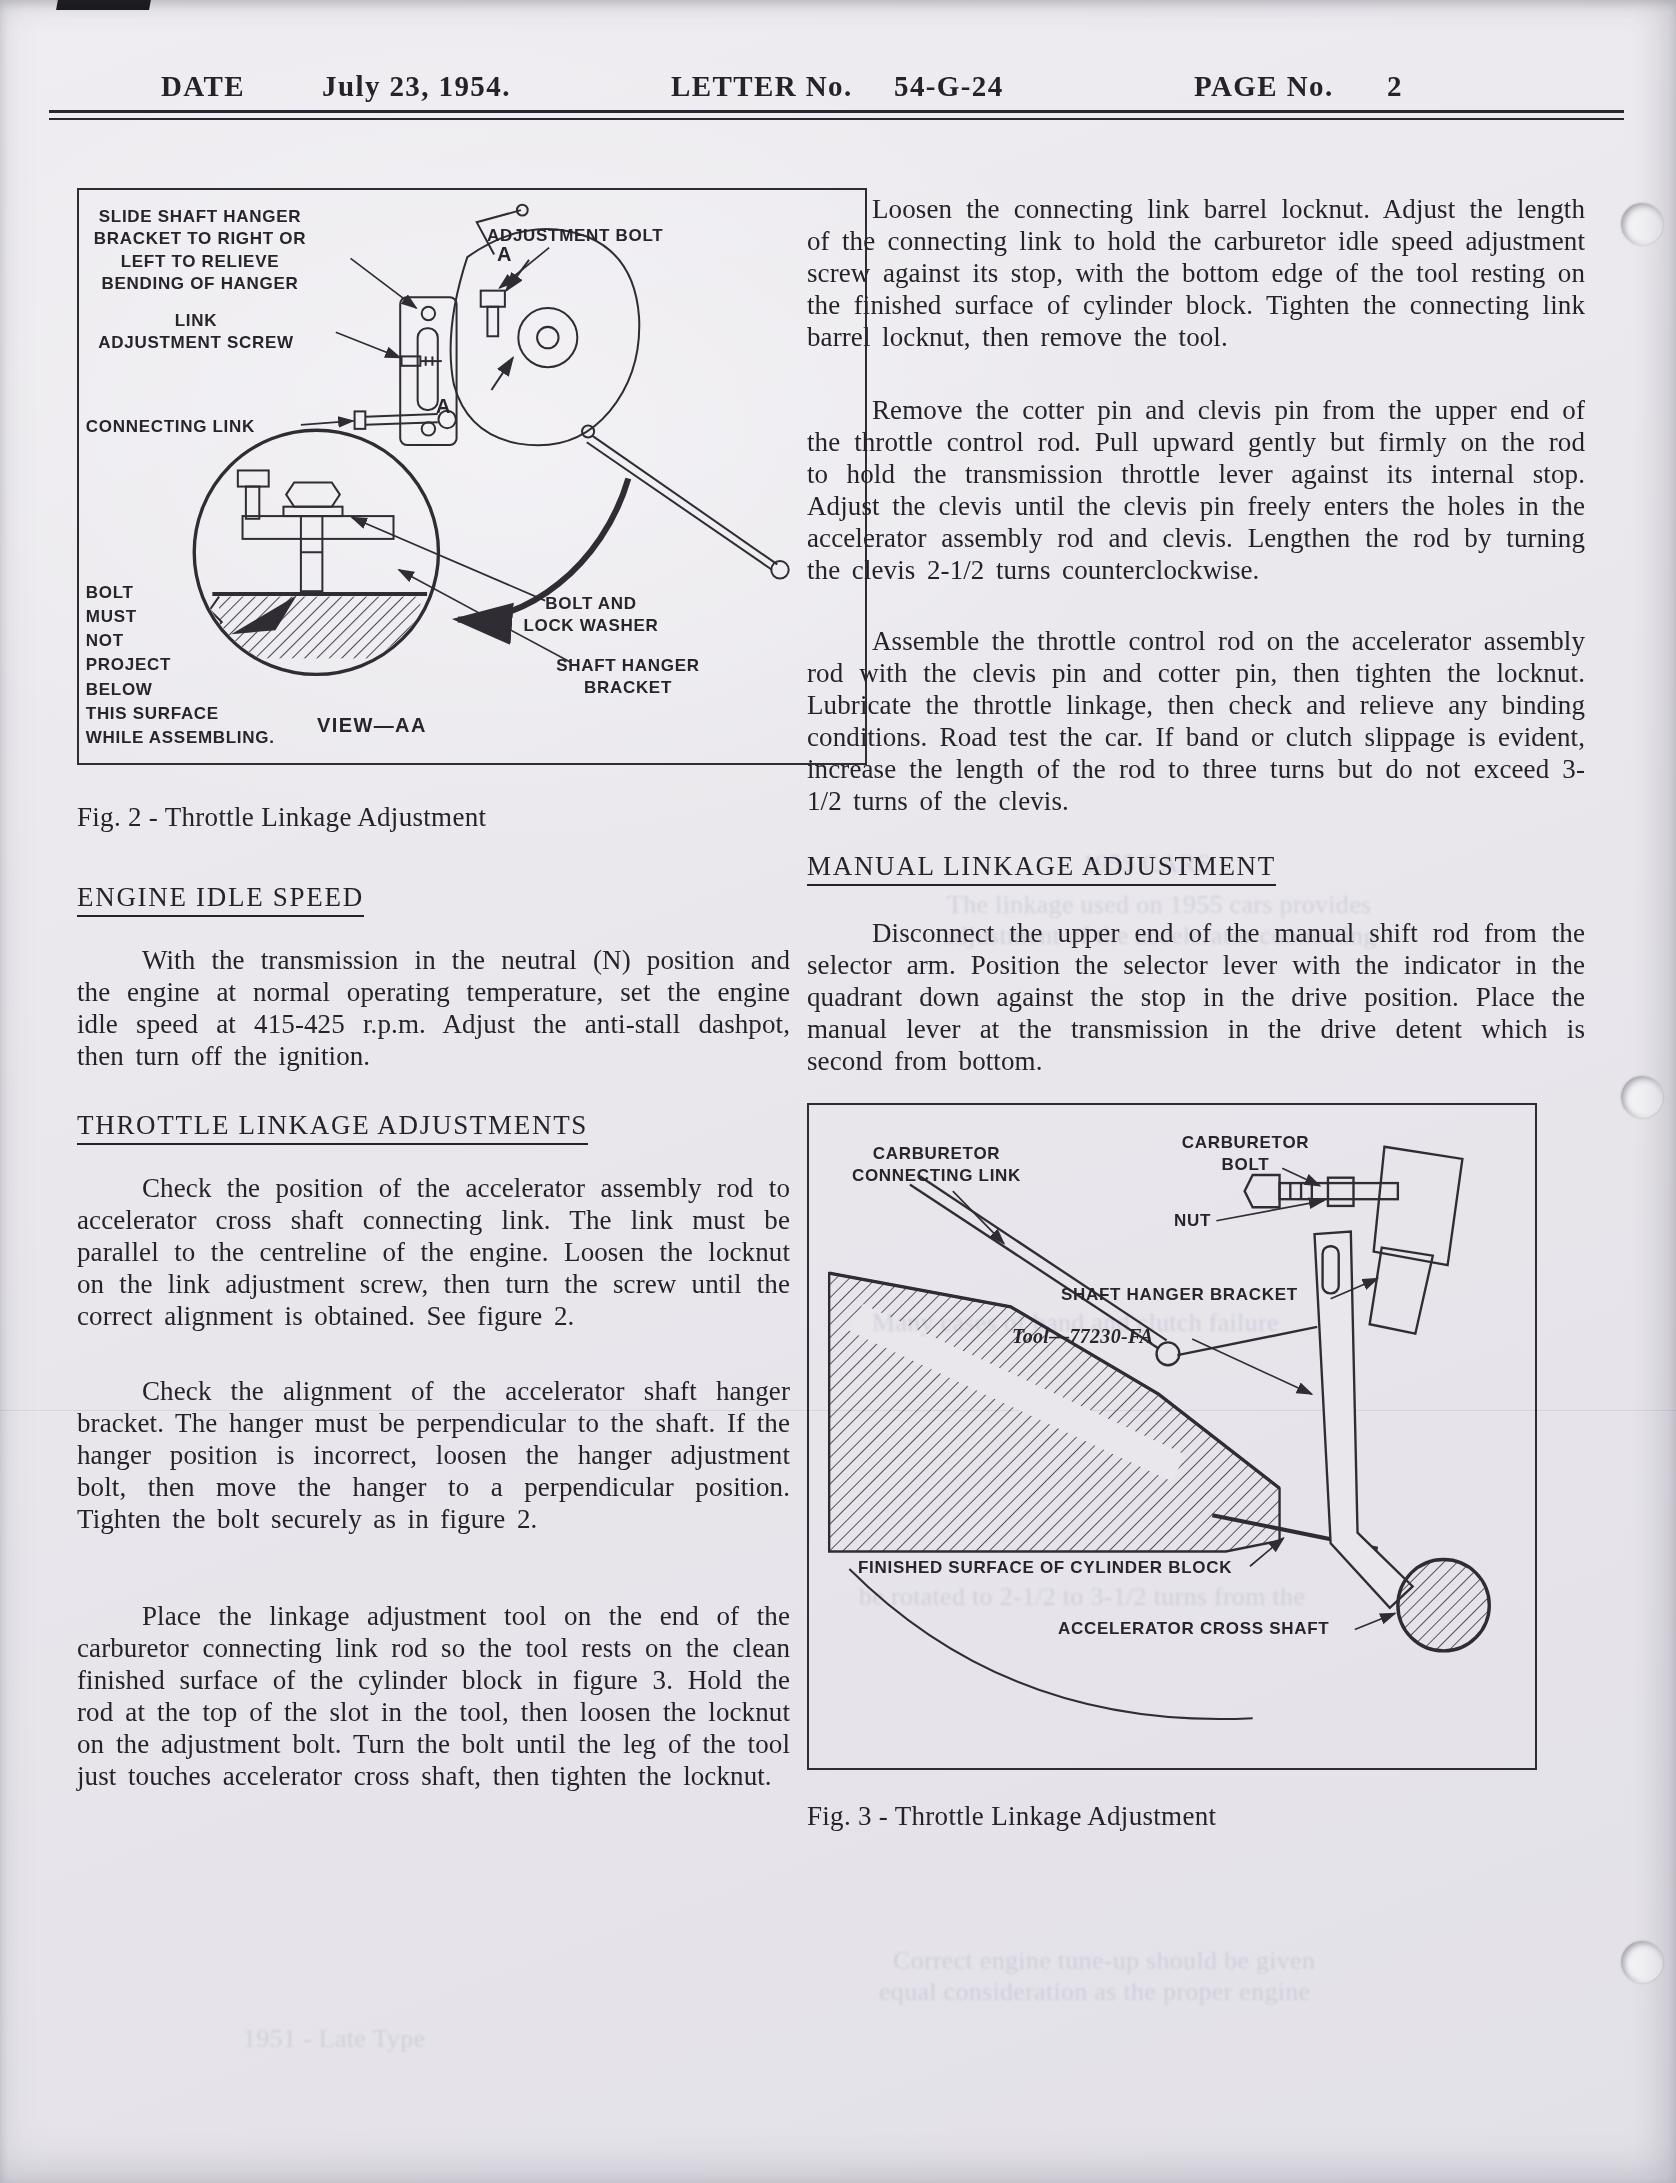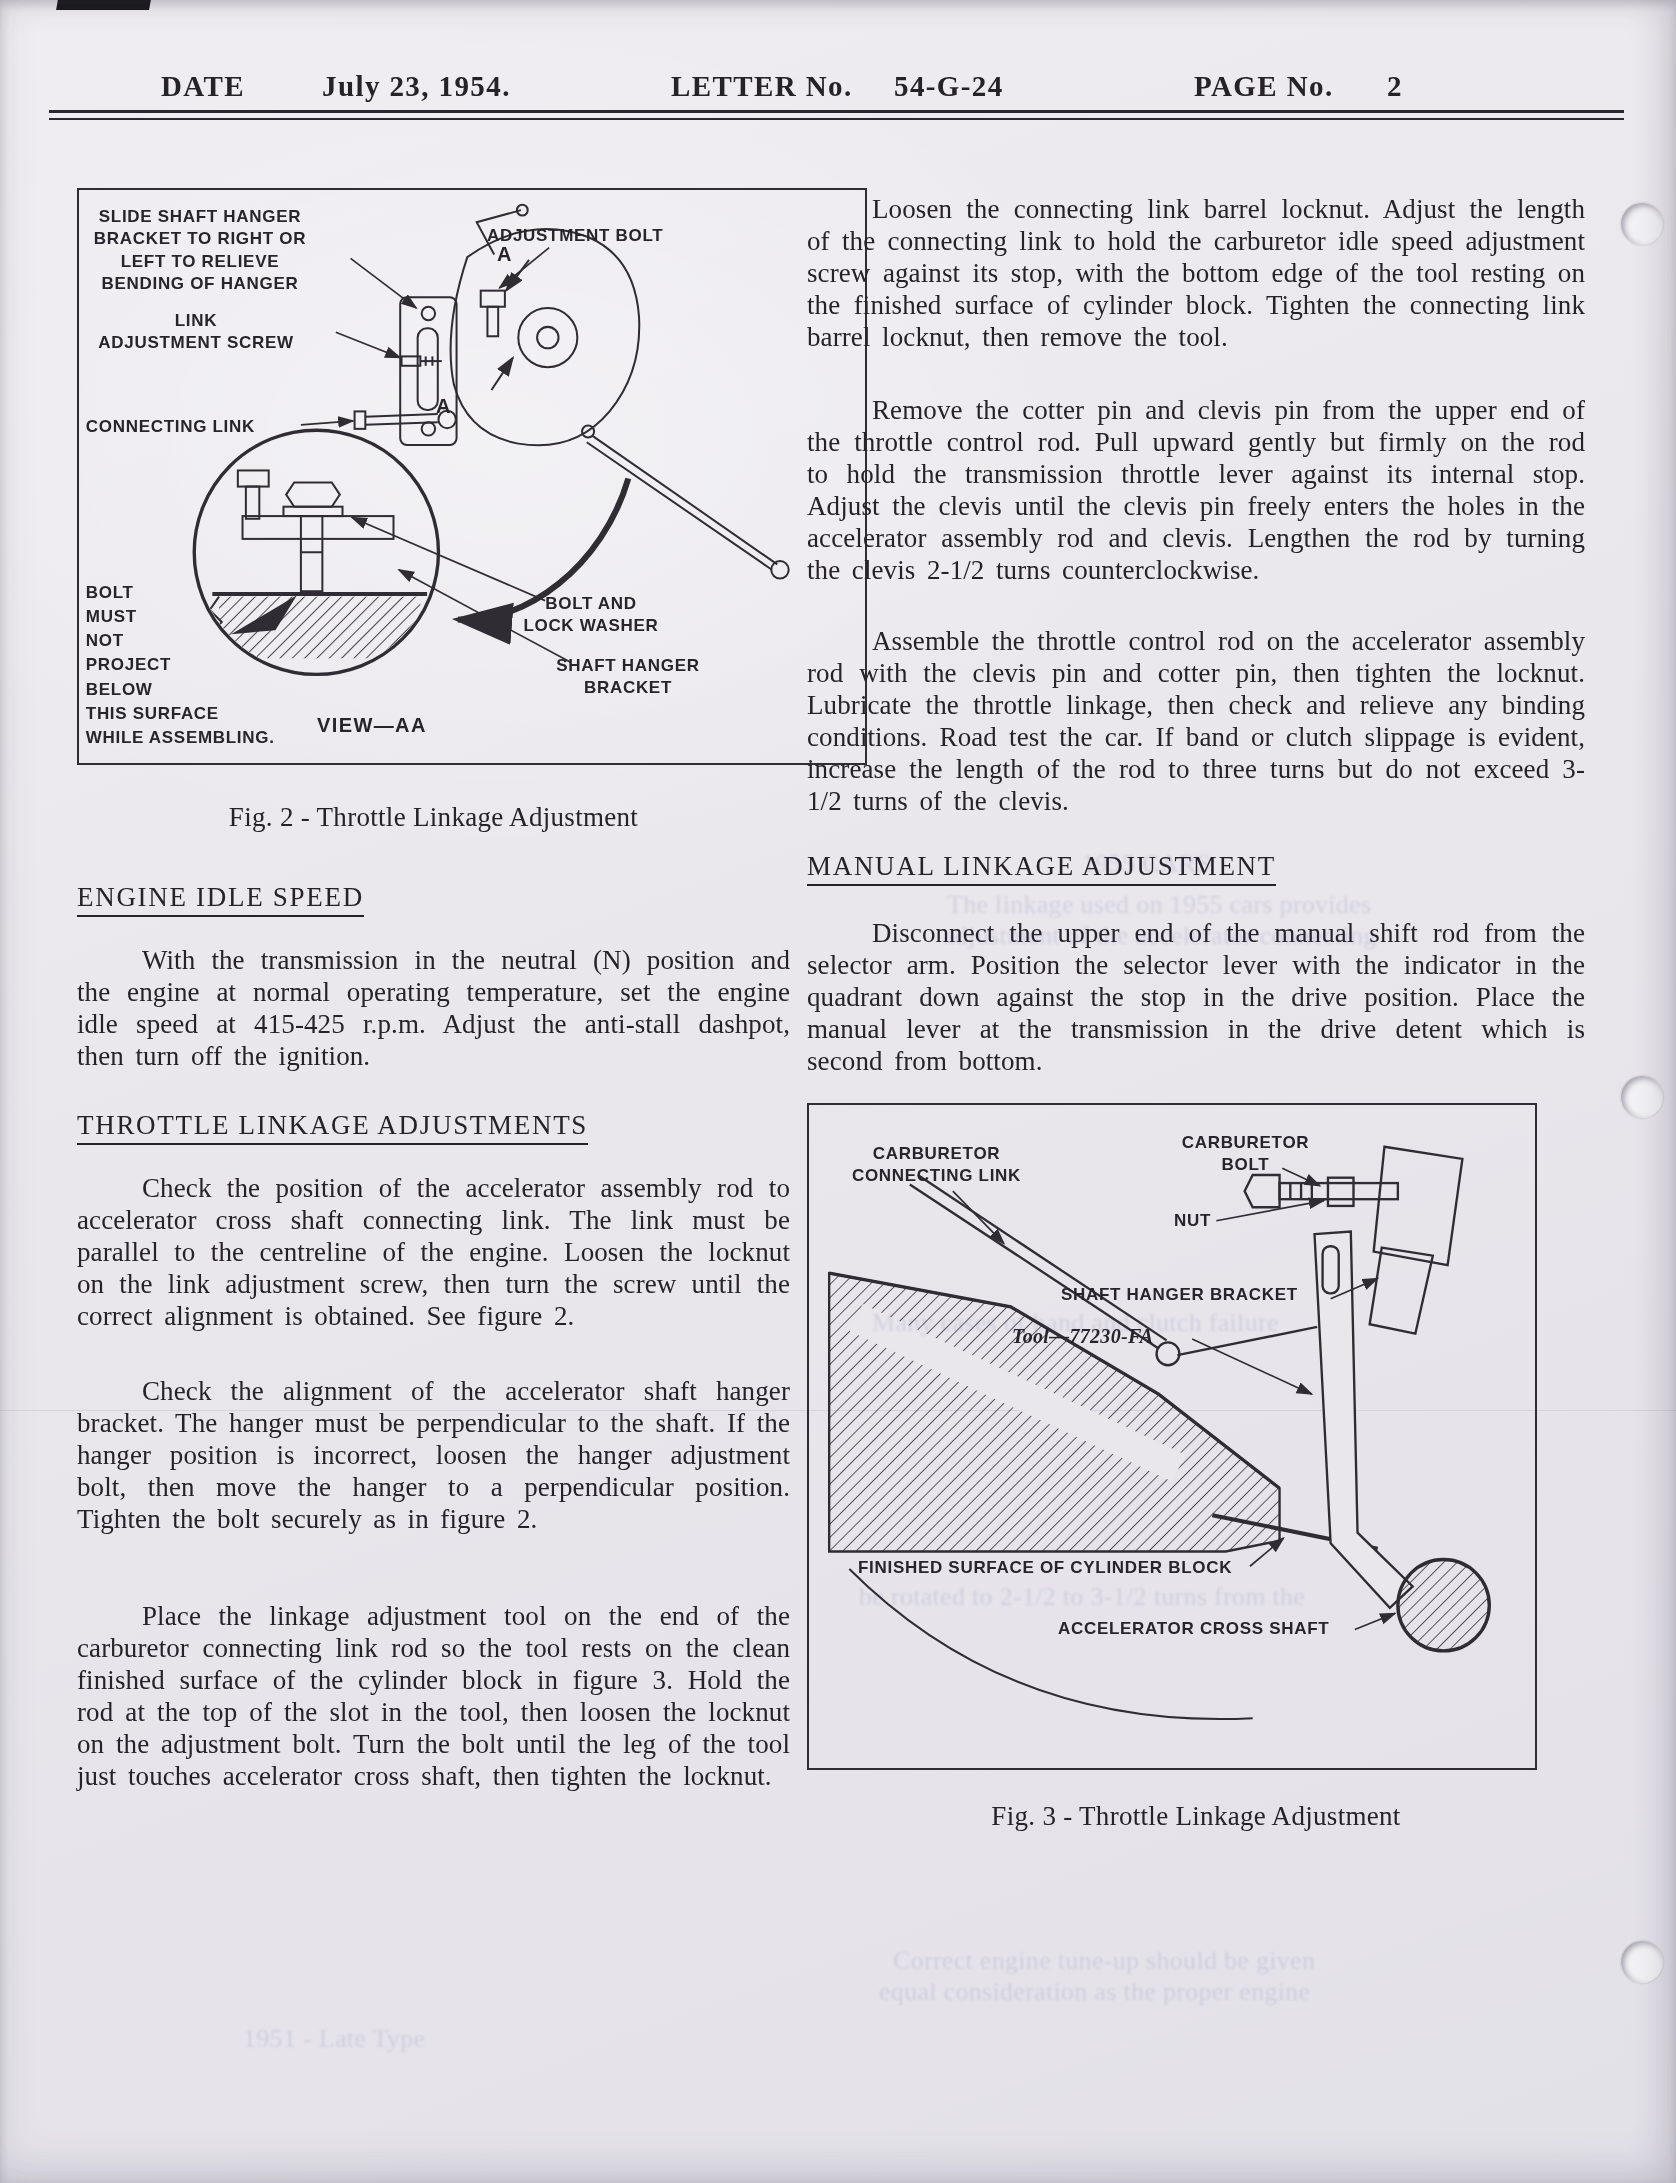--- a/index.html
+++ b/index.html
@@ -32,21 +32,21 @@
   .col{ position:absolute; }
   .col-left{ left:77px; top:188px; width:713px; }
   .col-right{ left:807px; top:193px; width:778px; }
 
   .para{
     font-size:27px; line-height:32px; text-align:justify;
     text-indent:65px; word-spacing:4.7px; letter-spacing:0.1px;
   }
   .heading{ font-size:27px; font-weight:400; letter-spacing:1.7px; white-space:nowrap; }
   .heading span{ border-bottom:2px solid #262229; padding-bottom:3.4px; }
-  .caption{ font-size:27px; text-align:center; letter-spacing:0.3px; }
+  .caption{ font-size:27px; letter-spacing:0.3px; }
 
   
   .figbox{ position:relative; border:2px solid #2f2c33; background:transparent; }
   .fig2{ width:790px; height:577px; }
   .fig3{ width:730px; height:667px; }
   .figbox svg{ position:absolute; left:0; top:0; width:100%; height:100%; }
   .flabel{
     position:absolute; font-family:"Liberation Sans","DejaVu Sans",sans-serif;
     font-size:17px; line-height:1.32; font-weight:700; letter-spacing:0.7px;
     color:#27242b; white-space:pre-line;

